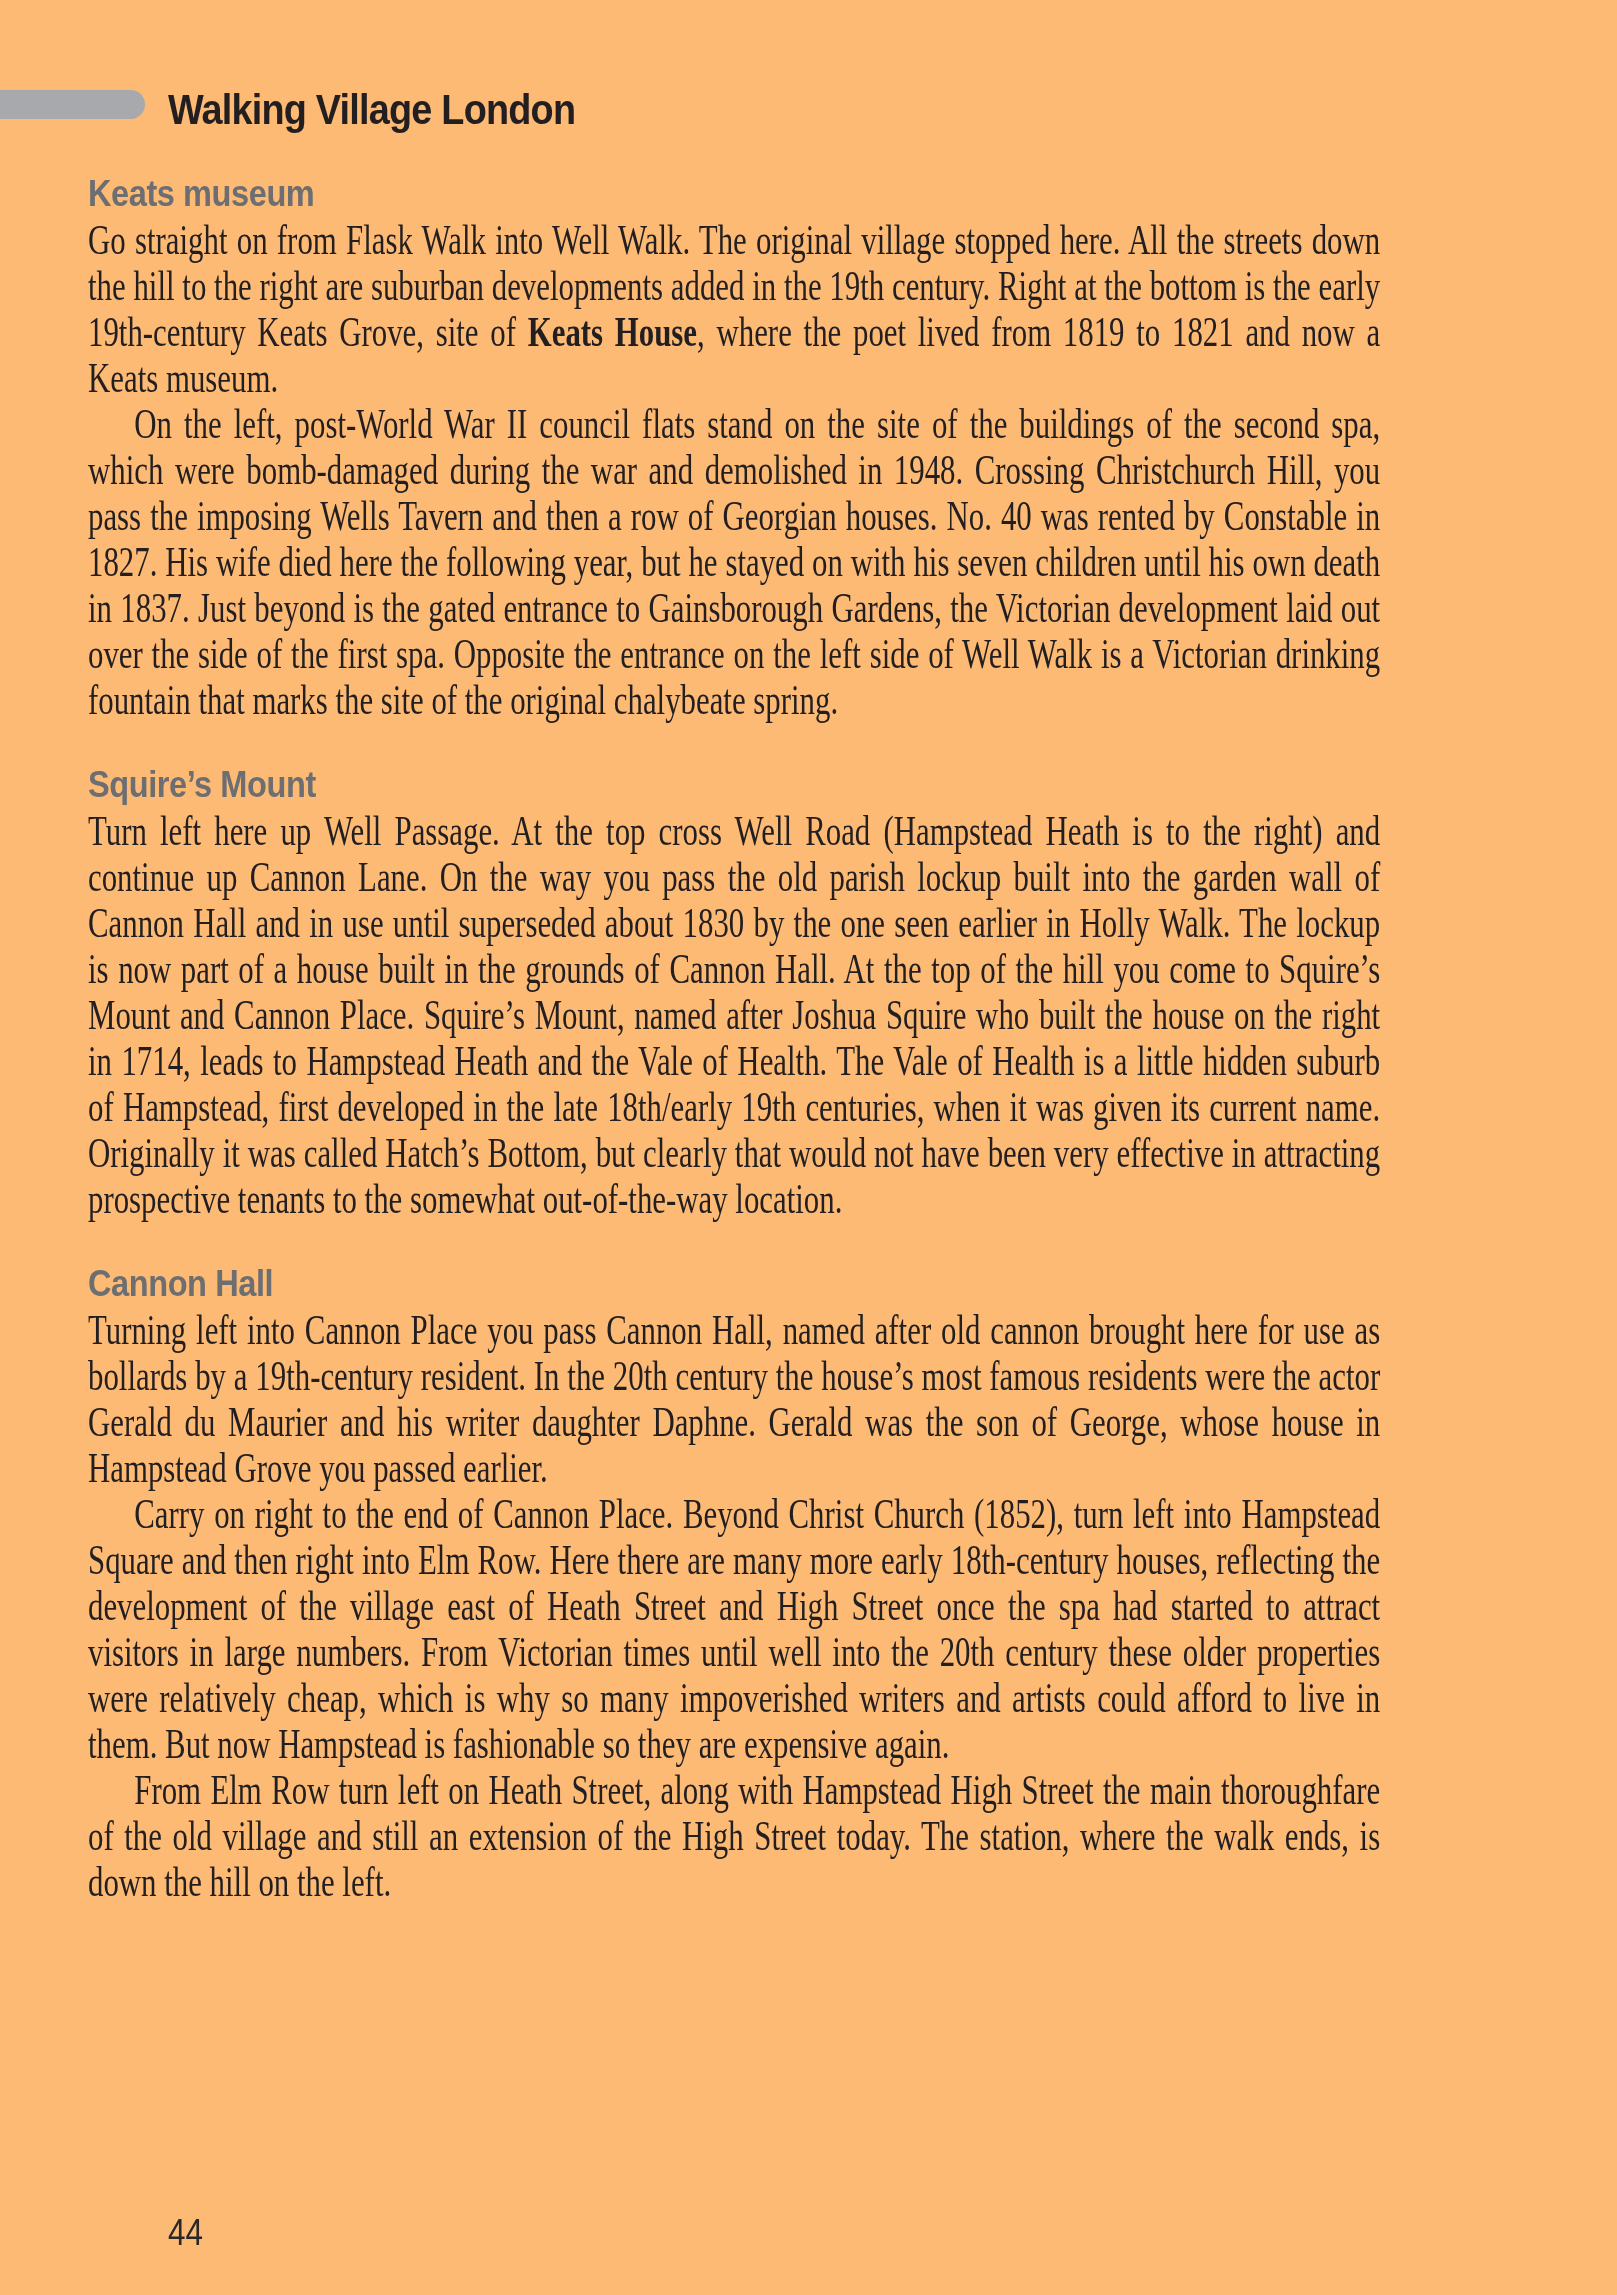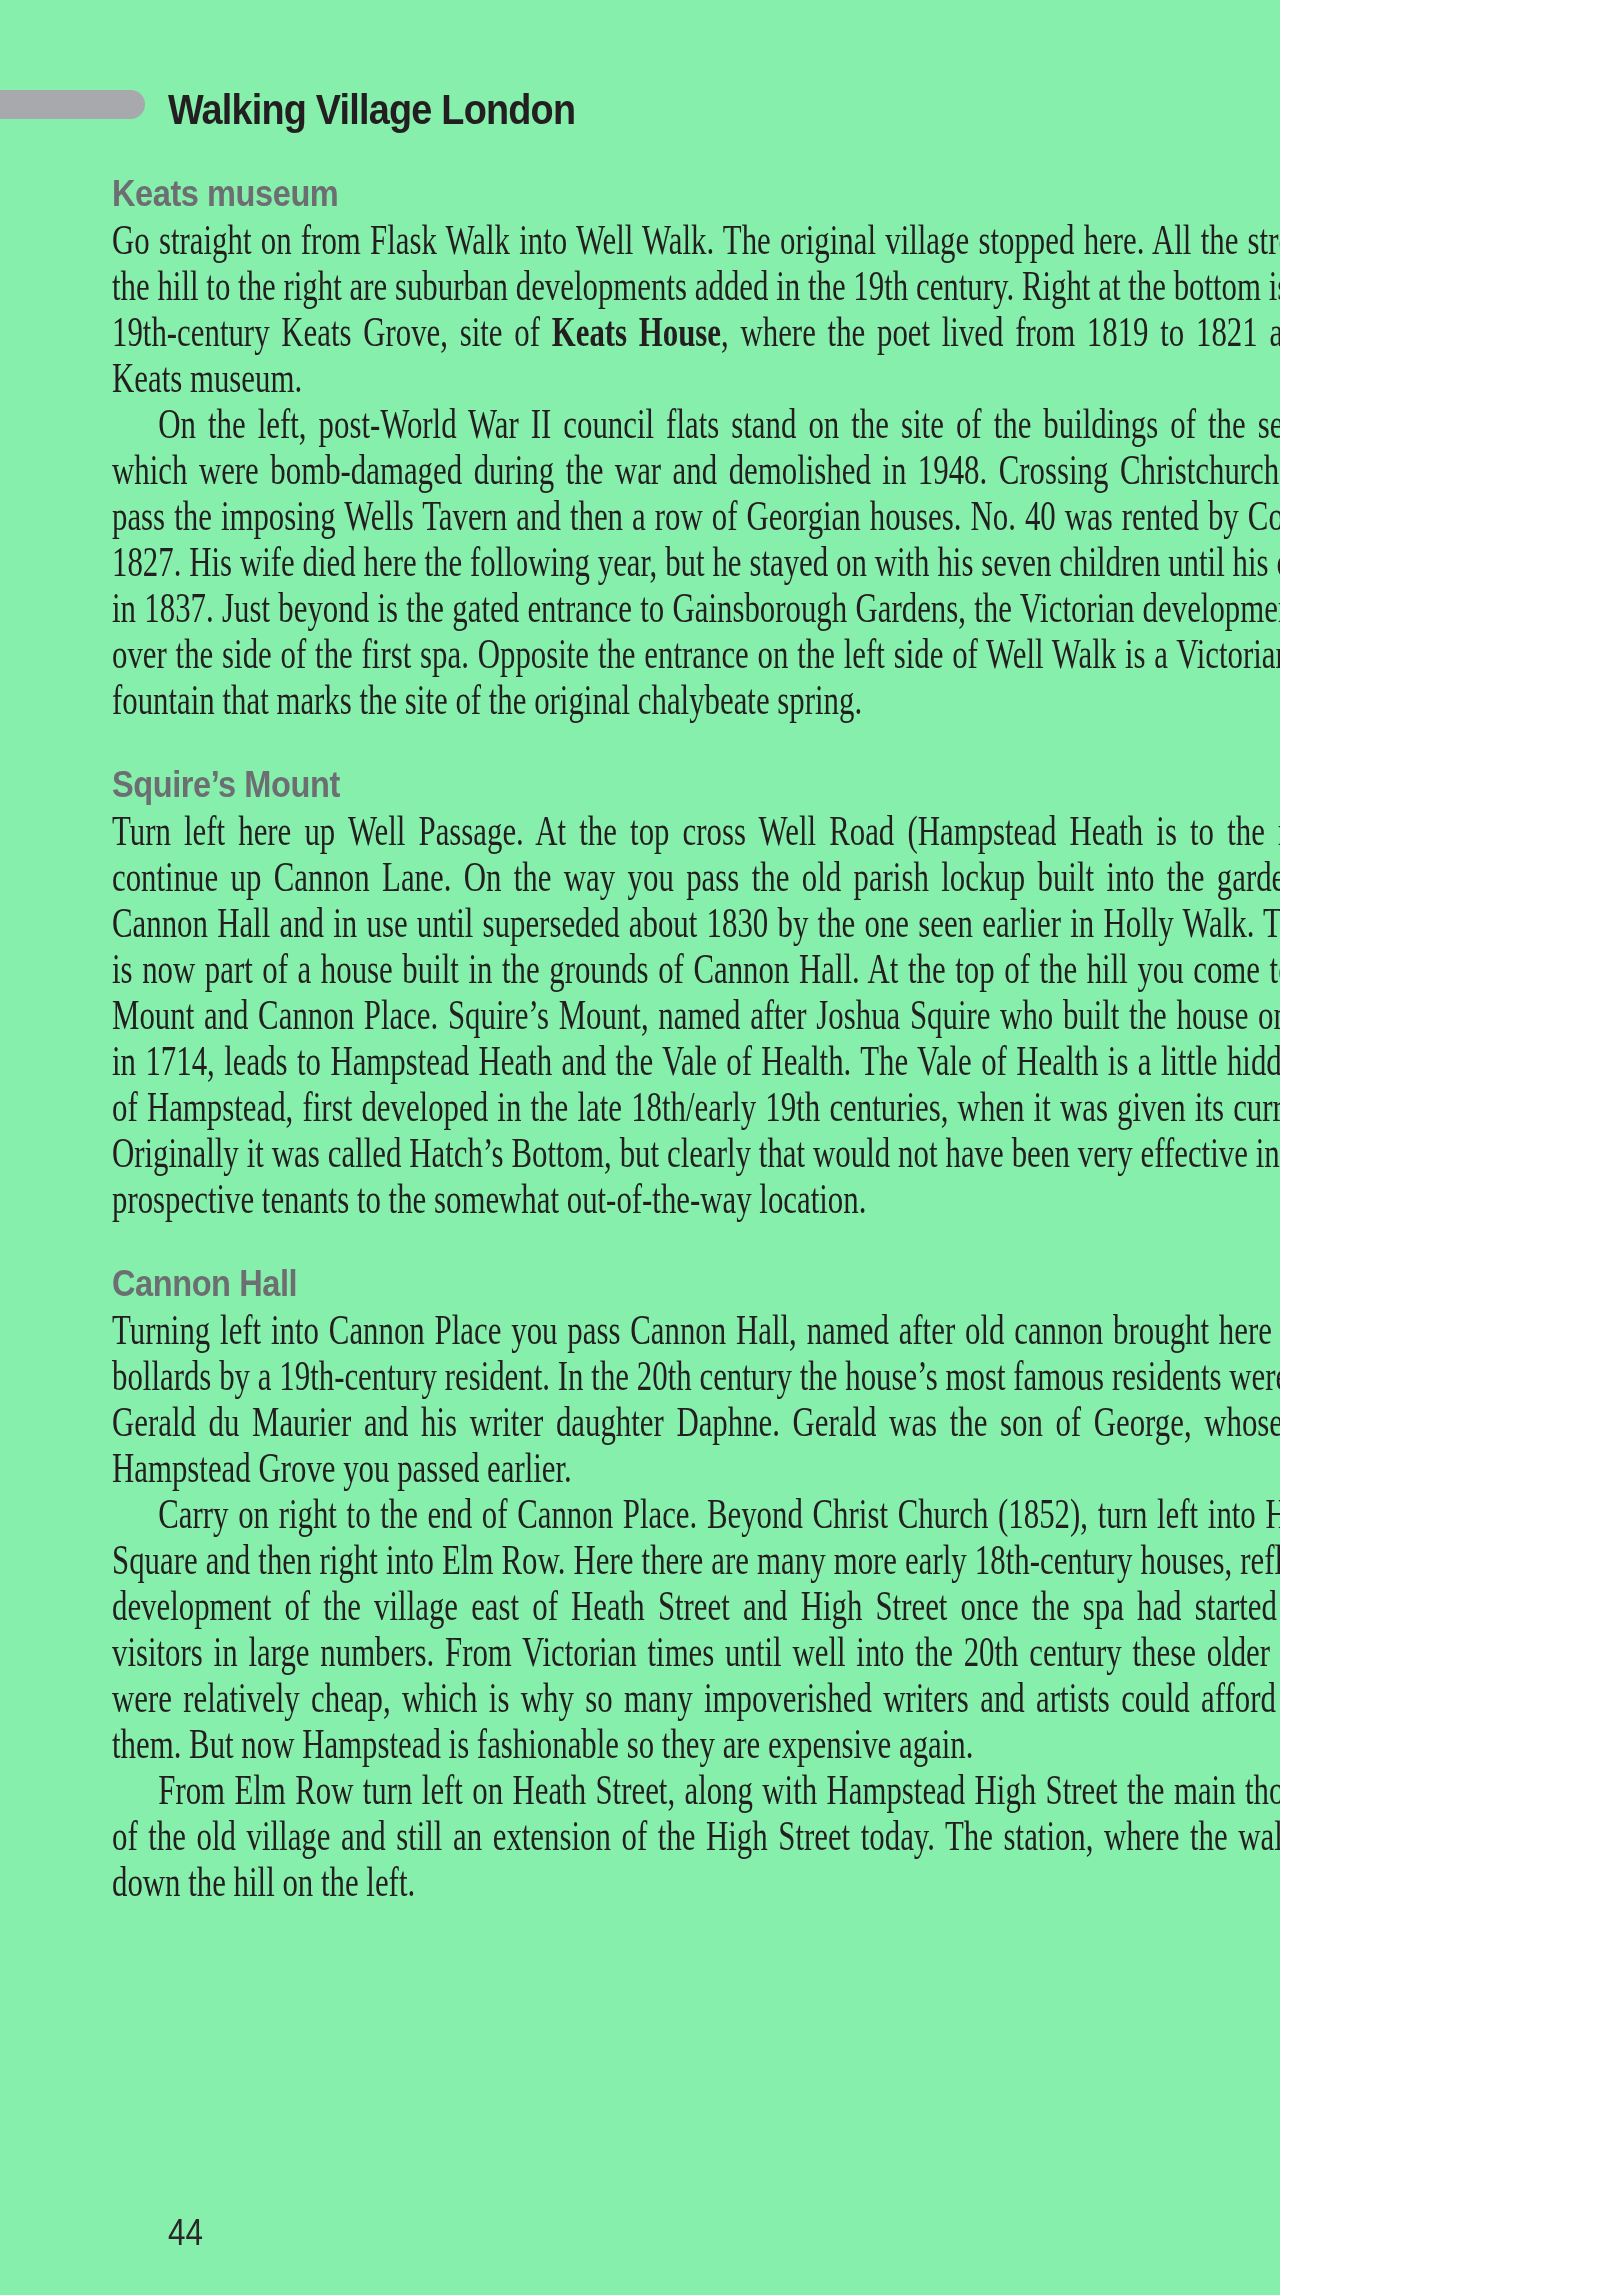--- a/index.html
+++ b/index.html
@@ -8,23 +8,23 @@
     background: #ffffff;
   }
   body {
     width: 1617px;
     height: 2295px;
     overflow: hidden;
     font-family: "Liberation Serif", serif;
   }
   .page {
     position: relative;
-    width: 1280px;
+    width: 1617px;
     height: 2295px;
-    background: #86efac;
+    background: #fdba74;
     padding-top: 86px;
     box-sizing: border-box;
     overflow: hidden;
   }
   
   .margin-tab {
     position: absolute;
     left: 0;
     top: 90px;
     width: 145px;
@@ -42,21 +42,21 @@
     font-weight: 700;
     font-size: 43px;
     line-height: 46px;
     letter-spacing: -0.9px;
     color: #231f20;
     transform: scaleX(0.88);
     transform-origin: 0 0;
     white-space: nowrap;
   }
   .text-column {
-    margin-left: 112px;
+    margin-left: 88px;
   }
   .section-heading {
     margin: 39px 0 0 0;
     font-family: "Liberation Sans", sans-serif;
     font-weight: 700;
     font-size: 37px;
     line-height: 46px;
     letter-spacing: -0.5px;
     color: #6d6e71;
     transform: scaleX(0.88);

